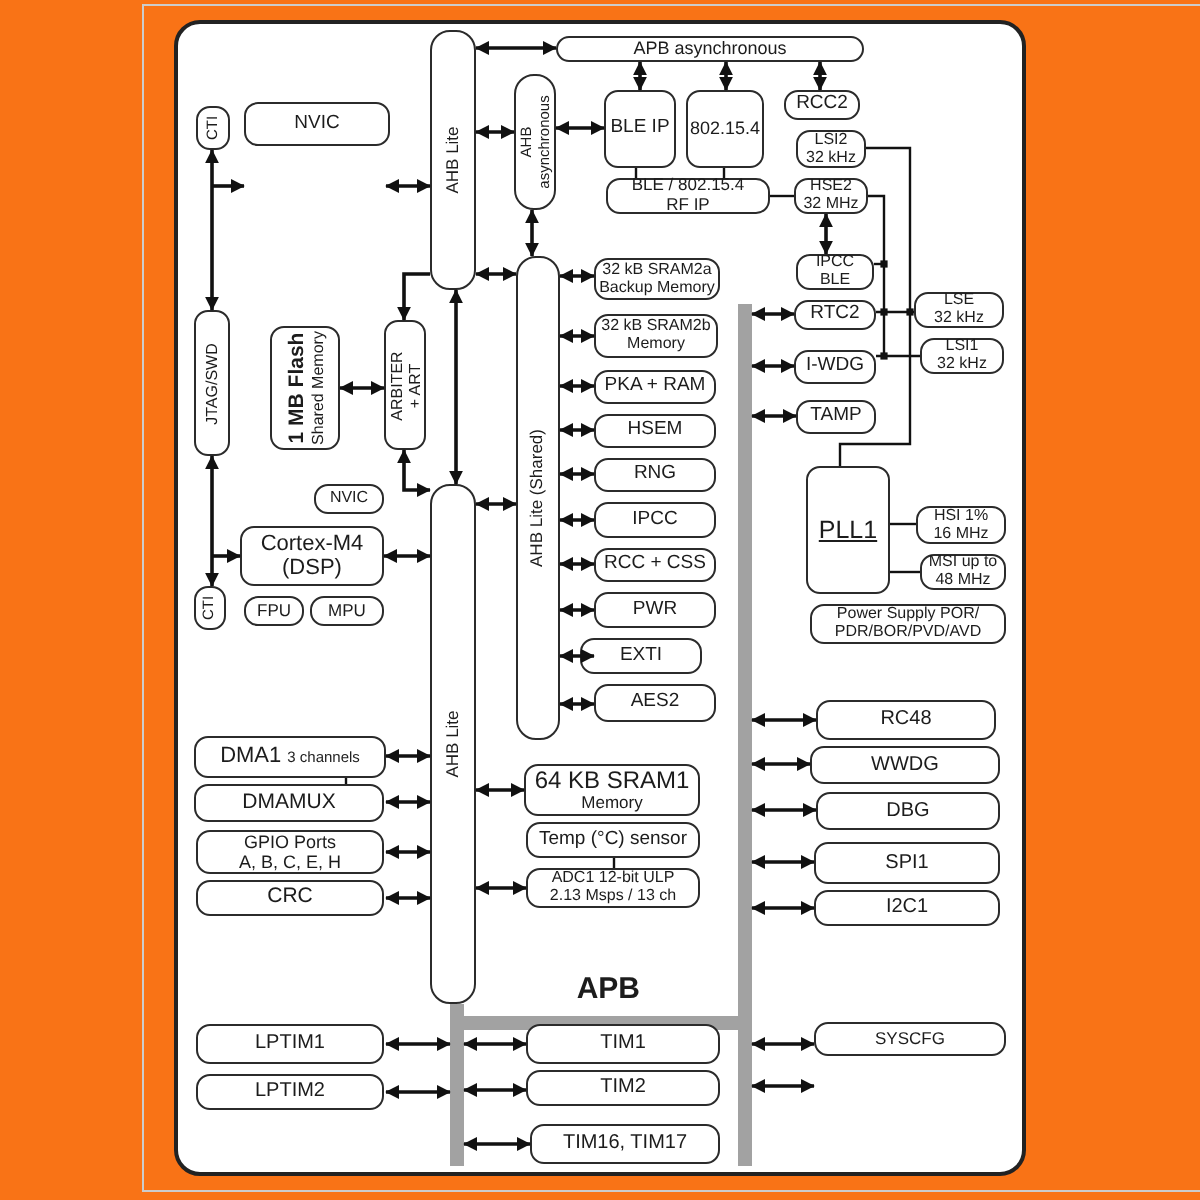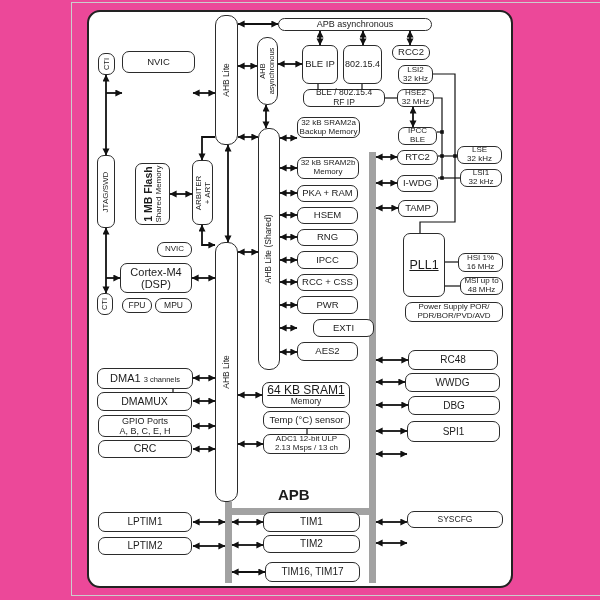--- a/index.html
+++ b/index.html
@@ -1,34 +1,34 @@
 <!DOCTYPE html>
 <html><head>
 <meta charset="utf-8">
 <style>
   html,body{margin:0;padding:0;background:#fff;}
-  .canvas{position:relative;width:600px;height:600px;background:#ec4899;overflow:hidden;
+  .canvas{position:relative;width:600px;height:600px;background:#f97316;overflow:hidden;
           font-family:"Liberation Sans",sans-serif;color:#1c1c1c;}
   .frame-line{position:absolute;background:#cccccc;}
   .outer{position:absolute;left:87px;top:10px;width:426px;height:578px;border:2.2px solid #222;
          border-radius:13px;box-sizing:border-box;background:#fff;}
   .graybar{position:absolute;background:#a2a2a2;}
   .bx{position:absolute;background:#fff;border:1.5px solid #2b2b2b;border-radius:7px;
       box-sizing:border-box;display:flex;flex-direction:column;align-items:center;
       justify-content:center;text-align:center;line-height:1.12;z-index:3;}
   .bus{border-radius:10px;border-width:1.8px;z-index:2;}
   .vin{position:absolute;left:50%;top:50%;transform:translate(-50%,-50%) rotate(-90deg);
        white-space:nowrap;text-align:center;line-height:1.15;}
   .row{display:flex;align-items:baseline;gap:3px;justify-content:center;white-space:nowrap;}
   .b{font-weight:700;}
   .s75{font-size:7.5px;} .s8{font-size:8px;} .s85{font-size:8.5px;} .s9{font-size:9px;}
   .s95{font-size:9.5px;} .s10{font-size:10px;} .s105{font-size:10.5px;} .s11{font-size:11px;}
-  .s12{font-size:12px;text-decoration:underline;} .s125{font-size:12.5px;text-decoration:underline;}
+  .s12{font-size:12px;} .s125{font-size:12.5px;text-decoration:underline;}
   .apb-label{position:absolute;left:278px;top:486px;width:42px;font-size:15px;font-weight:700;
-             text-align:left;z-index:4;}
+             text-align:right;z-index:4;}
   svg.wires{position:absolute;left:0;top:0;z-index:5;pointer-events:none;}
   .ws{white-space:nowrap;}
 </style>
 </head>
 <body>
 
 <div class="canvas">
 
   <div class="frame-line" style="left:71px;top:2px;width:1px;height:593px"></div>
   <div class="frame-line" style="left:71px;top:2px;width:529px;height:1px"></div>
@@ -151,21 +151,21 @@
   </div>
   <div class="bx" style="left:460px;top:277px;width:43px;height:18px">
     <div class="s8">MSI up to</div>
     <div class="s8">48 MHz</div>
   </div>
   <div class="bx" style="left:405px;top:302px;width:98px;height:20px">
     <div class="s8">Power Supply POR/</div>
     <div class="s8">PDR/BOR/PVD/AVD</div>
   </div>
 
-  <div class="bx" style="left:297px;top:117px;width:63px;height:21px">
+  <div class="bx" style="left:297px;top:129px;width:63px;height:21px">
     <div class="s8">32 kB SRAM2a</div>
     <div class="s8">Backup Memory</div>
   </div>
   <div class="bx" style="left:297px;top:157px;width:62px;height:22px">
     <div class="s8">32 kB SRAM2b</div>
     <div class="s8">Memory</div>
   </div>
   <div class="bx" style="left:297px;top:185px;width:61px;height:17px">
     <span class="s95">PKA + RAM</span>
   </div>
@@ -177,21 +177,21 @@
   </div>
   <div class="bx" style="left:297px;top:251px;width:61px;height:18px">
     <span class="s95">IPCC</span>
   </div>
   <div class="bx" style="left:297px;top:274px;width:61px;height:17px">
     <span class="s95">RCC + CSS</span>
   </div>
   <div class="bx" style="left:297px;top:296px;width:61px;height:18px">
     <span class="s95">PWR</span>
   </div>
-  <div class="bx" style="left:313px;top:319px;width:61px;height:18px">
+  <div class="bx" style="left:290px;top:319px;width:61px;height:18px">
     <span class="s95">EXTI</span>
   </div>
   <div class="bx" style="left:297px;top:342px;width:61px;height:19px">
     <span class="s95">AES2</span>
   </div>
 
   <div class="bx" style="left:262px;top:382px;width:88px;height:26px">
     <div class="s12">64 KB SRAM1</div>
     <div class="s85">Memory</div>
   </div>
@@ -224,20 +224,23 @@
     <span class="s10">RC48</span>
   </div>
   <div class="bx" style="left:408px;top:396px;width:92px;height:19px">
     <span class="s10">DBG</span>
   </div>
   <div class="bx" style="left:405px;top:373px;width:95px;height:19px">
     <span class="s10">WWDG</span>
   </div>
   <div class="bx" style="left:407px;top:421px;width:93px;height:21px">
     <span class="s10">SPI1</span>
+  </div>
+  <div class="bx" style="left:407px;top:445px;width:93px;height:18px">
+    <span class="s10">I2C1</span>
   </div>
 
   <div class="bx" style="left:98px;top:512px;width:94px;height:20px">
     <span class="s10">LPTIM1</span>
   </div>
   <div class="bx" style="left:98px;top:537px;width:94px;height:18px">
     <span class="s10">LPTIM2</span>
   </div>
   <div class="bx" style="left:263px;top:512px;width:97px;height:20px">
     <span class="s10">TIM1</span>

